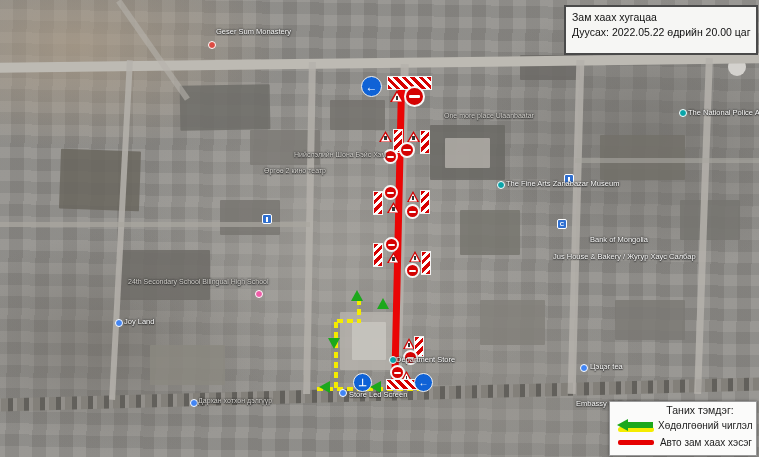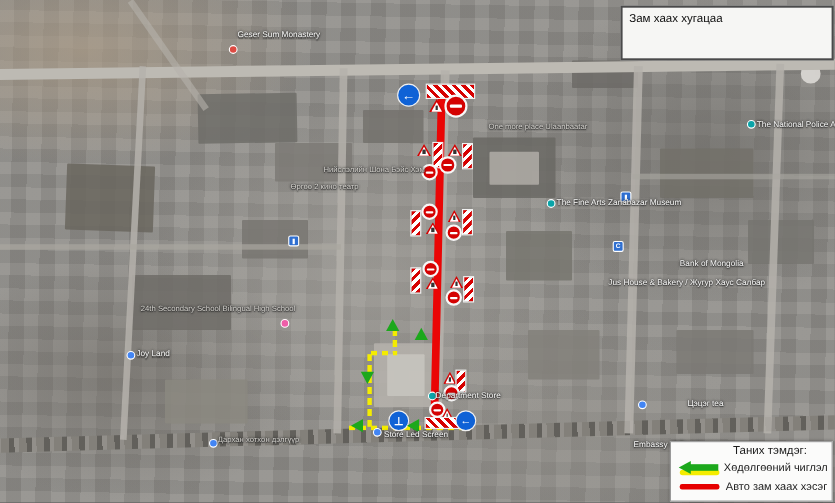--- a/index.html
+++ b/index.html
@@ -116,25 +116,25 @@
   <div class="road road-v" style="left:150px;top:-10px;height:120px;transform:rotate(-35deg);width:6px;opacity:.6;"></div>
 
   <div id="route-main"></div>
 
   <div id="overlays">
       <div class="map-label " style="left: 216px; top: 27px;">Geser Sum Monastery</div>
       <div class="map-label dim" style="left: 294px; top: 151px;">Нийслэлийн Шона Бэйс Хэм</div>
       <div class="map-label dim" style="left: 264px; top: 167px;">Өргөө 2 кино театр</div>
       <div class="map-label dim" style="left: 444px; top: 112px;">One more place Ulaanbaatar</div>
       <div class="map-label " style="left: 506px; top: 179px;">The Fine Arts Zanabazar Museum</div>
-      <div class="map-label " style="left: 618px; top: 235px;">Bank of Mongolia</div>
+      <div class="map-label " style="left: 590px; top: 235px;">Bank of Mongolia</div>
       <div class="map-label " style="left: 553px; top: 252px; text-align: center;">Jus House &amp; Bakery / Жугур Хаус Салбар</div>
       <div class="map-label dim" style="left: 128px; top: 278px;">24th Secondary School Bilingual High School</div>
       <div class="map-label " style="left: 124px; top: 317px;">Joy Land</div>
-      <div class="map-label " style="left: 625px; top: 362px;">Цэцэг tea</div>
+      <div class="map-label " style="left: 590px; top: 362px;">Цэцэг tea</div>
       <div class="map-label " style="left: 576px; top: 399px;">Embassy of Russia</div>
       <div class="map-label " style="left: 688px; top: 108px;">The National Police Age</div>
       <div class="map-label " style="left: 349px; top: 390px;">Store Led Screen</div>
       <div class="map-label " style="left: 396px; top: 355px;">Department Store</div>
       <div class="map-label dim" style="left: 198px; top: 397px;">Дархан хотхон дэлгүүр</div>
       <div class="poi dot-red" style="left: 208px; top: 41px;"></div>
       <div class="poi dot-teal" style="left: 497px; top: 181px;"></div>
       <div class="poi dot-teal" style="left: 679px; top: 109px;"></div>
       <div class="poi dot-teal" style="left: 389px; top: 356px;"></div>
       <div class="poi dot-blue" style="left: 115px; top: 319px;"></div>
@@ -226,20 +226,21 @@
       <div class="detour-seg detour-h" style="left: 317px; top: 387px; width: 110px; height: 4px;"></div>
       <div class="arr arr-up" style="left: 351px; top: 290px;"></div>
       <div class="arr arr-up" style="left: 377px; top: 298px;"></div>
       <div class="arr arr-down" style="left: 328px; top: 338px;"></div>
       <div class="arr arr-left" style="left: 319px; top: 381px;"></div>
       <div class="arr arr-left" style="left: 370px; top: 381px;"></div>
     </div>
 
   <div id="info-box">
     <div class="line">Зам хаах хугацаа</div>
+    <div class="line">Дуусах: 2022.05.22 өдрийн 20.00 цаг</div>
   </div>
 
   <div id="legend">
     <div class="legend-title">Таних тэмдэг:</div>
     <div class="legend-row">
       <div class="legend-swatch">
         <div class="swatch-dir">
           <div class="yellow"></div>
           <div class="green-shaft"></div>
           <div class="green-head"></div>

